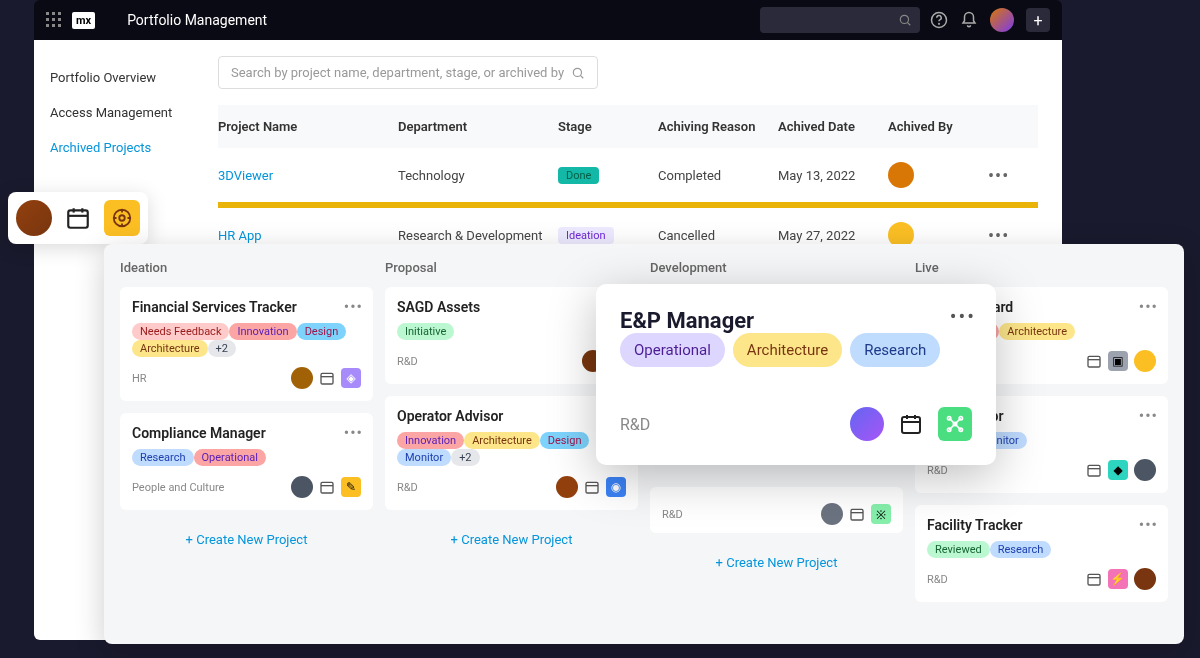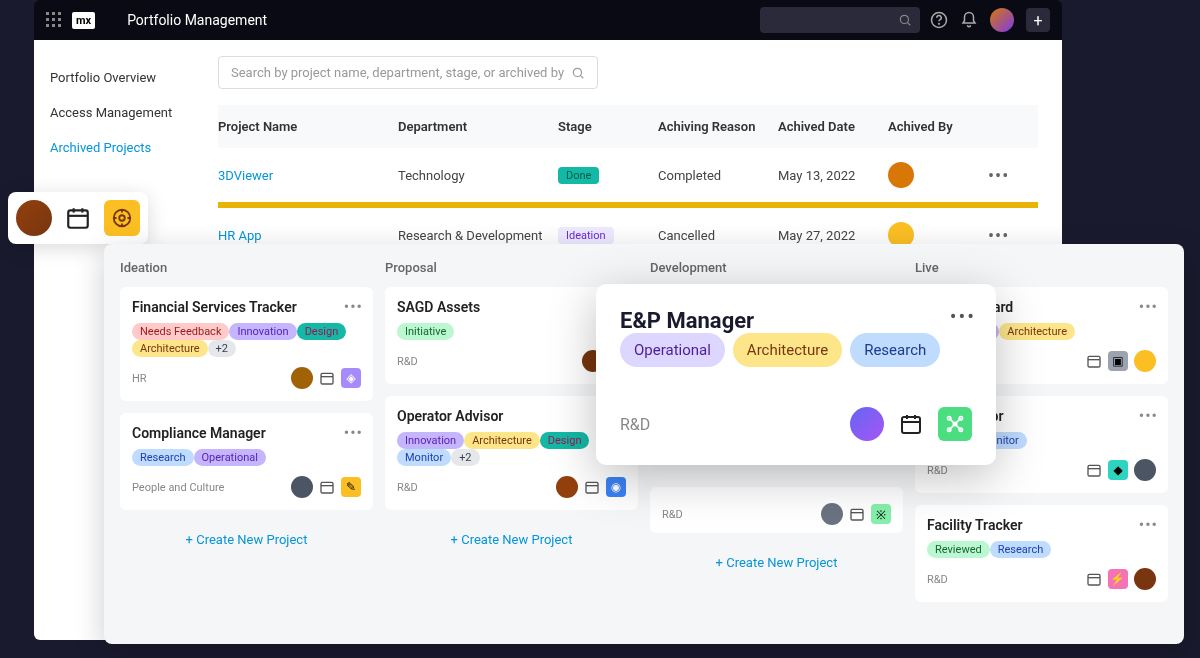--- a/index.html
+++ b/index.html
@@ -47,22 +47,22 @@
   
   .kanban { position: absolute; left: 104px; top: 244px; width: 1080px; height: 400px; background: #f5f6f8; border-radius: 8px; box-shadow: 0 8px 30px rgba(0,0,0,0.2); display: flex; padding: 16px; gap: 12px; }
   .kanban-col { flex: 1; }
   .col-title { font-size: 13px; color: #666; font-weight: 500; margin-bottom: 12px; }
   .card { background: #fff; border-radius: 6px; padding: 12px; margin-bottom: 12px; position: relative; }
   .card-title { font-size: 14px; font-weight: 600; color: #222; margin-bottom: 8px; }
   .card-more { position: absolute; top: 10px; right: 10px; color: #888; font-size: 16px; letter-spacing: 1px; }
   .tags { display: flex; flex-wrap: wrap; margin-bottom: 10px; }
   .tag { padding: 2px 8px; border-radius: 10px; font-size: 11px; }
   .tag-pink { background: #fecaca; color: #991b1b; }
-  .tag-purple { background: #c4b5fd; color: #5b21b6; text-align: center; }
-  .tag-magenta { background: #14b8a6; color: #9d174d; }
+  .tag-purple { background: #fca5a5; color: #5b21b6; text-align: center; }
+  .tag-magenta { background: #7dd3fc; color: #9d174d; }
   .tag-yellow { background: #fde68a; color: #78350f; }
   .tag-gray { background: #e5e7eb; color: #374151; }
   .tag-blue { background: #bfdbfe; color: #1e40af; }
   .tag-green { background: #bbf7d0; color: #166534; }
   .tag-orange { background: #fed7aa; color: #9a3412; }
   .card-dept { font-size: 11px; color: #888; }
   .card-footer { display: flex; align-items: center; justify-content: space-between; margin-top: 8px; }
   .card-icons { display: flex; gap: 6px; align-items: center; }
   .ci-avatar { width: 22px; height: 22px; border-radius: 50%; background: #a16207; }
   .ci-icon { width: 20px; height: 20px; border-radius: 4px; display: flex; align-items: center; justify-content: center; font-size: 12px; }

